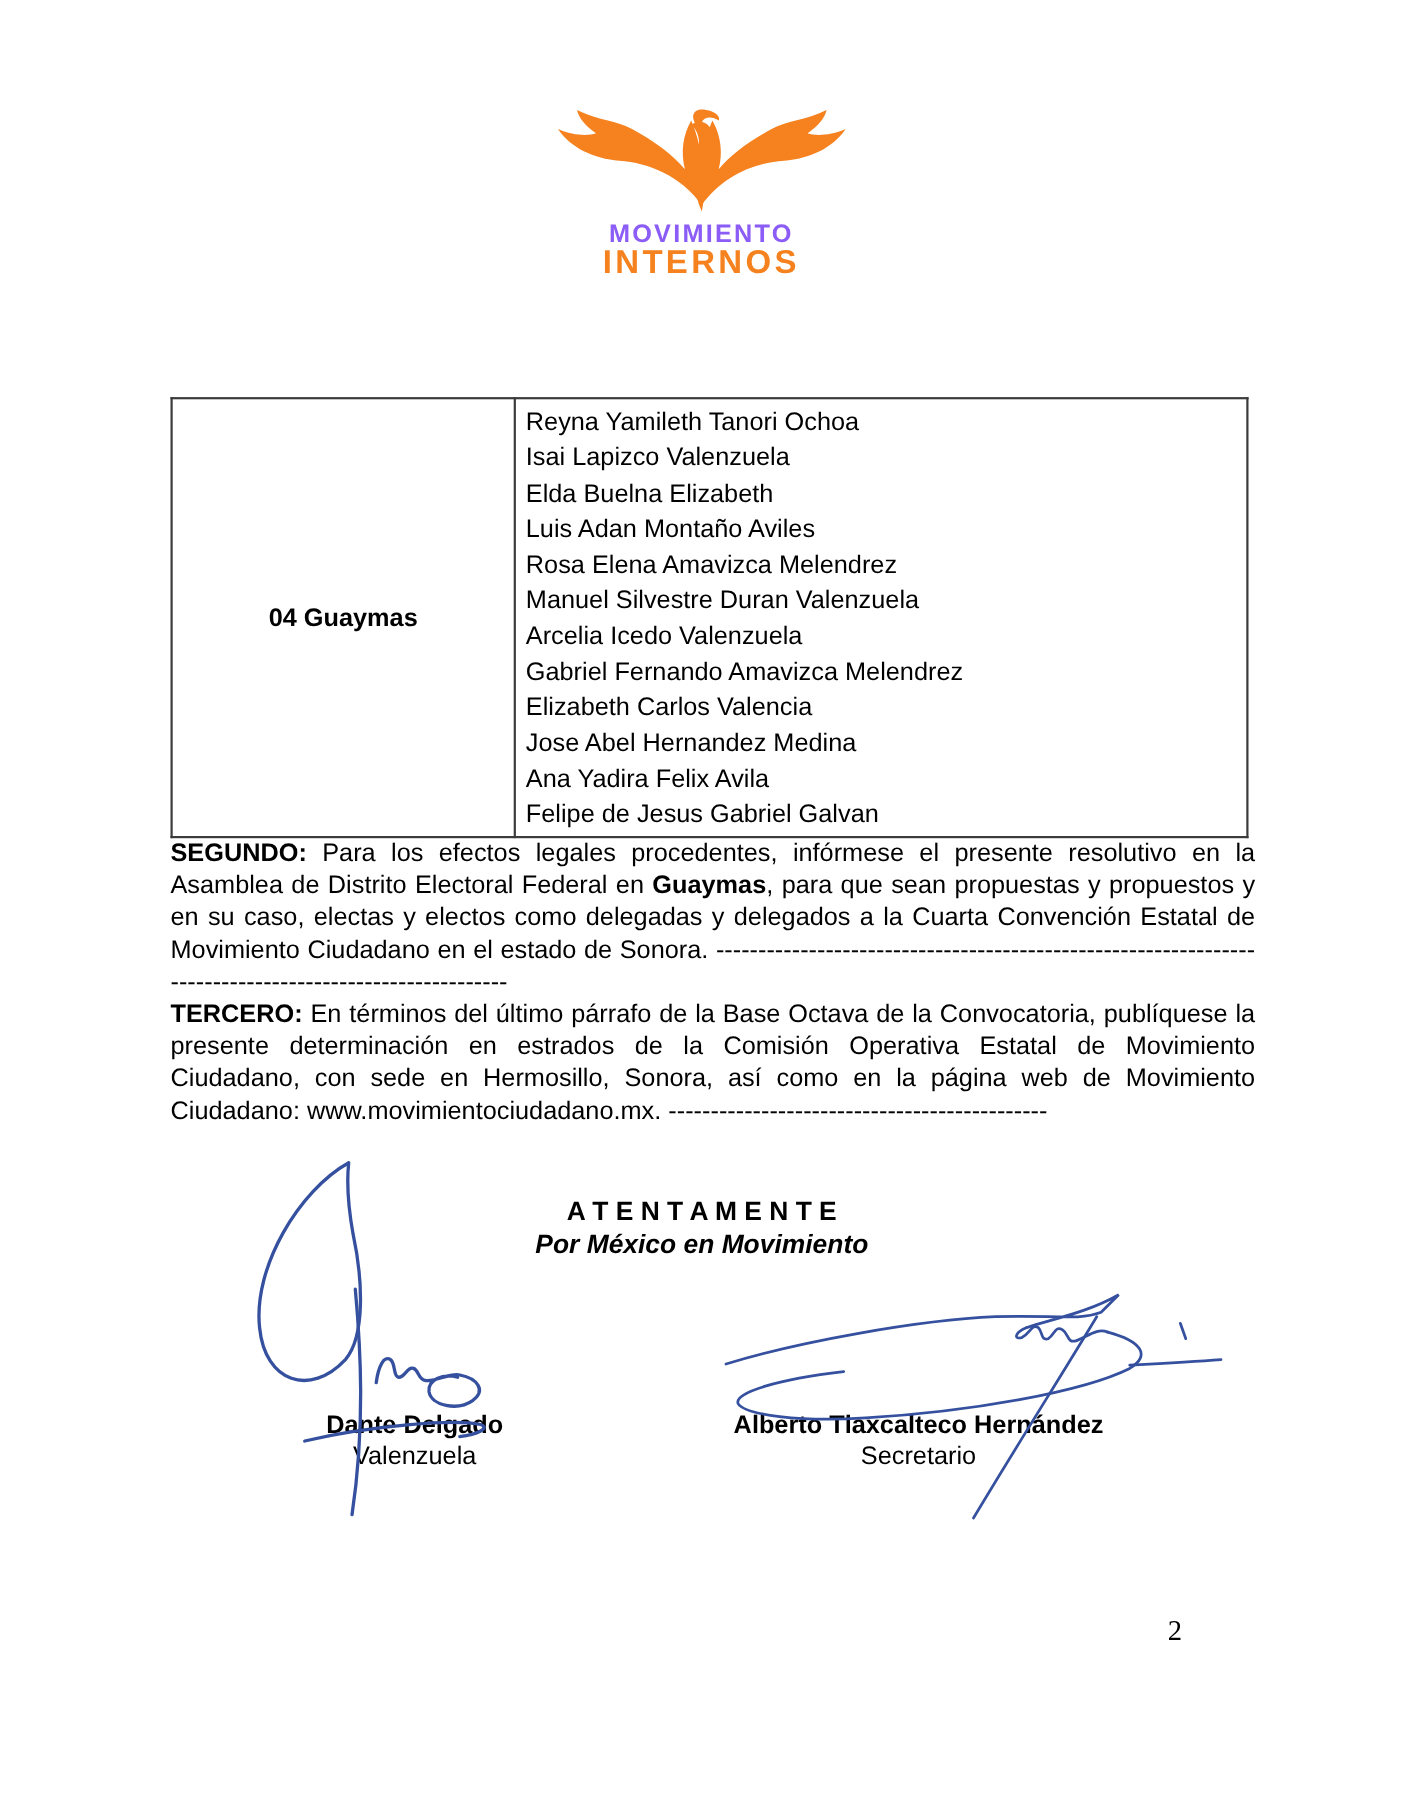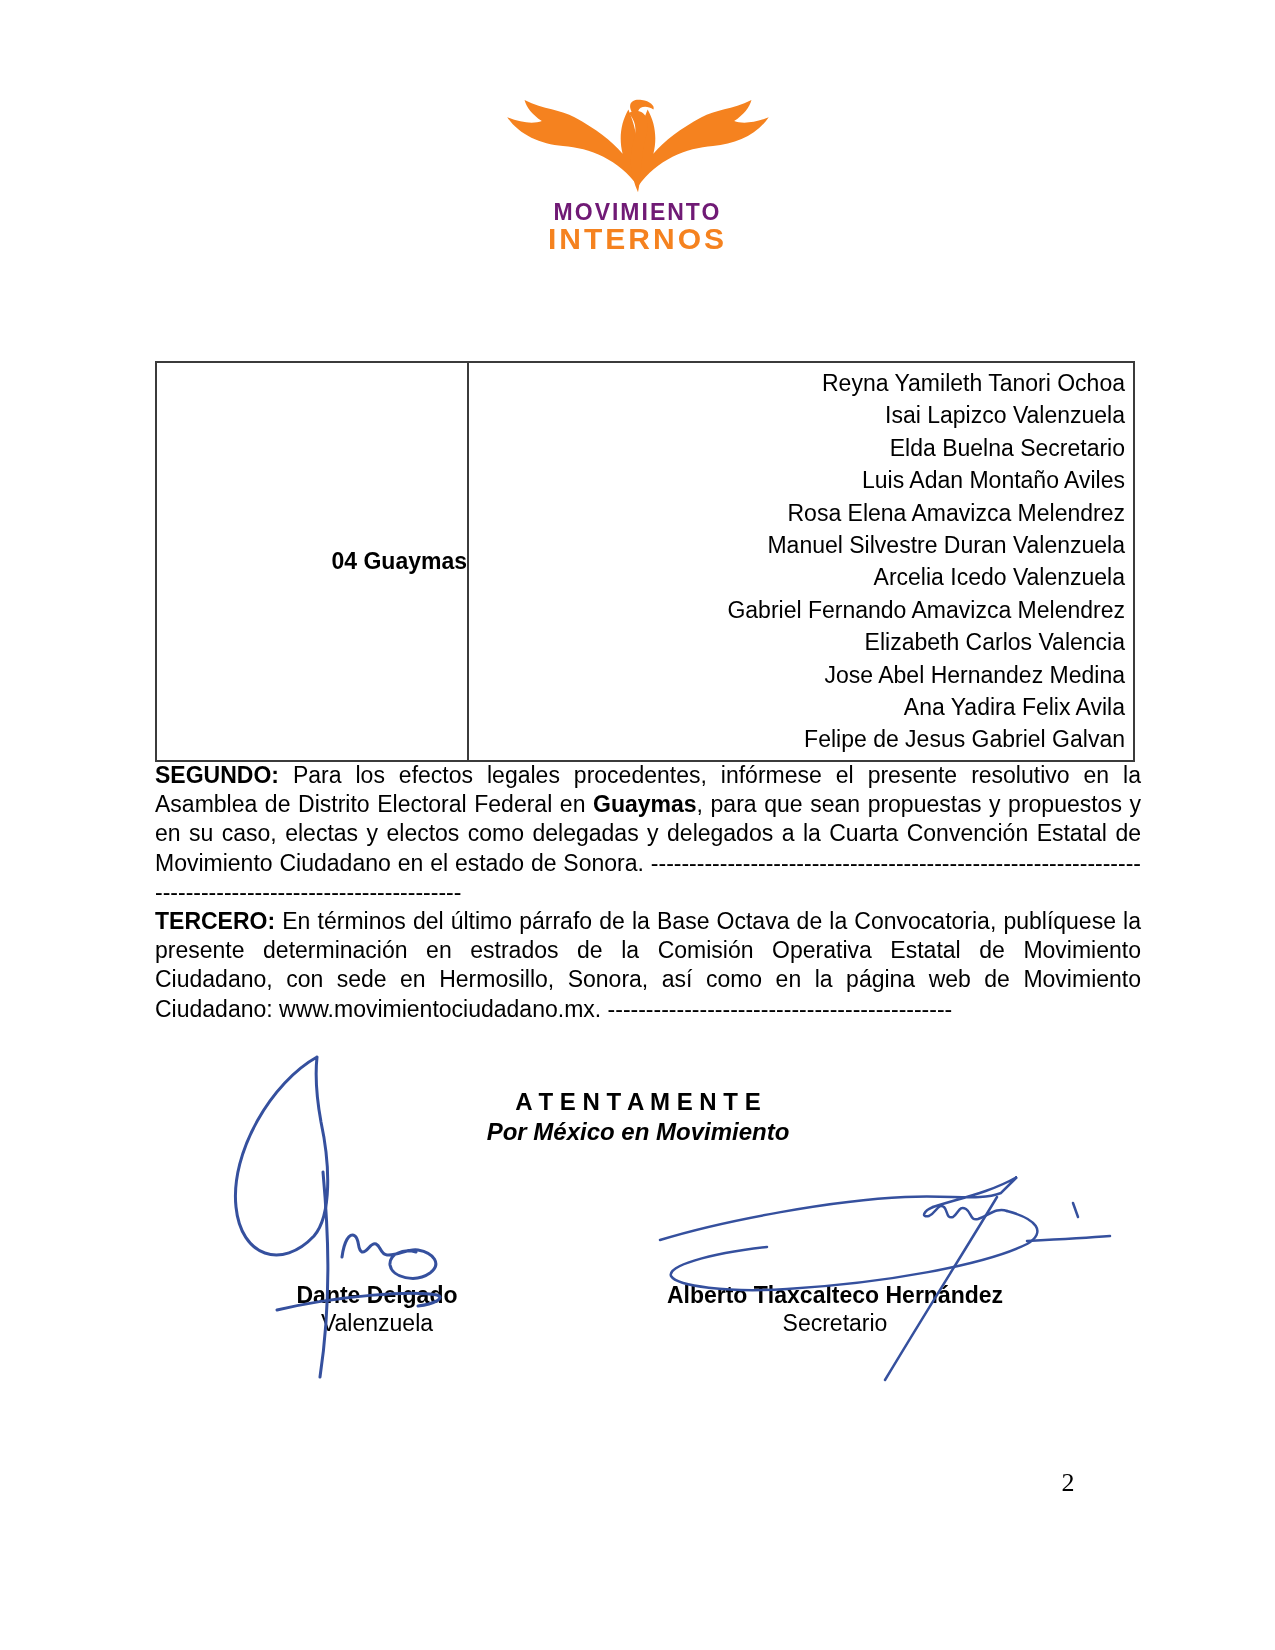--- a/index.html
+++ b/index.html
@@ -11,34 +11,34 @@
     height: 1650px;
     margin: 0 auto;
     background: #ffffff;
     overflow: hidden;
   }
   
   .logo-block { position: absolute; top: 98px; left: 0; width: 100%; text-align: center; }
   .eagle { display: block; margin: 0 auto; width: 270px; height: 100px; }
   .brand1 {
     font-weight: 700; font-size: 23px; letter-spacing: 2px;
-    color: #701a75; line-height: 24px; margin-top: 2px;
+    color: #8b5cf6; line-height: 24px; margin-top: 2px;
   }
   .brand2 {
     font-weight: 700; font-size: 30px; letter-spacing: 3px;
     color: #F5821F; line-height: 30px;
   }
   
   .doc-title {
     position: absolute; top: 266px; left: 145px; width: 986px;
     text-align: center; font-weight: 700; font-size: 28px; line-height: 32px;
   }
   
   .roster { position: absolute; top: 361px; left: 155px; width: 980px; border-collapse: collapse; }
-  .roster td { border: 2px solid #3b3b3b; vertical-align: middle; text-align: right; }
+  .roster td { border: 2px solid #3b3b3b; vertical-align: middle; }
   .cell-district {
     width: 312px; text-align: center; font-weight: 700; font-size: 23px;
   }
   .cell-names { padding: 4px 8px 4px 9px; }
   .name-line { font-size: 23px; line-height: 32.4px; white-space: nowrap; }
   
   .body-text { position: absolute; top: 761px; left: 155px; width: 986px; }
   .body-text p {
     font-size: 23px; line-height: 29.2px;
     text-align: justify; text-justify: inter-word;
@@ -83,21 +83,21 @@
 
 
   <table class="roster">
     <tbody>
         <tr>
       <td class="cell-district">04 Guaymas</td>
       <td class="cell-names">
         <div>
               <div class="name-line">Reyna Yamileth Tanori Ochoa</div>
               <div class="name-line">Isai Lapizco Valenzuela</div>
-              <div class="name-line">Elda Buelna Secretario</div>
+              <div class="name-line">Elda Buelna Elizabeth</div>
               <div class="name-line">Luis Adan Montaño Aviles</div>
               <div class="name-line">Rosa Elena Amavizca Melendrez</div>
               <div class="name-line">Manuel Silvestre Duran Valenzuela</div>
               <div class="name-line">Arcelia Icedo Valenzuela</div>
               <div class="name-line">Gabriel Fernando Amavizca Melendrez</div>
               <div class="name-line">Elizabeth Carlos Valencia</div>
               <div class="name-line">Jose Abel Hernandez Medina</div>
               <div class="name-line">Ana Yadira Felix Avila</div>
               <div class="name-line">Felipe de Jesus Gabriel Galvan</div>
             </div>

